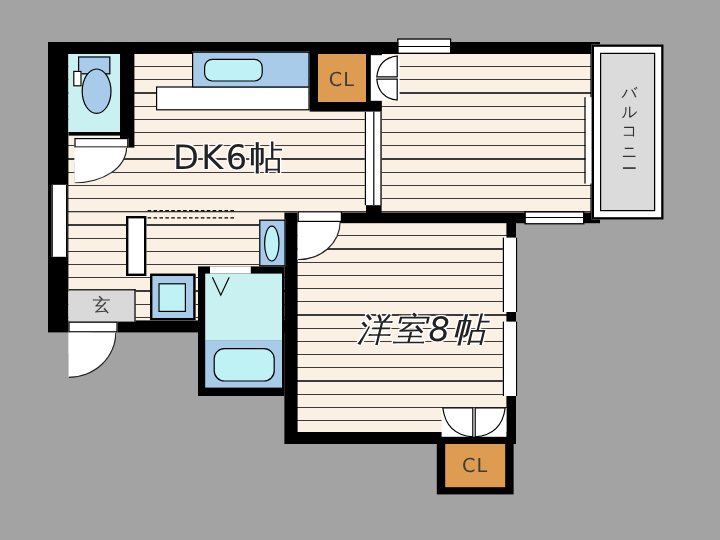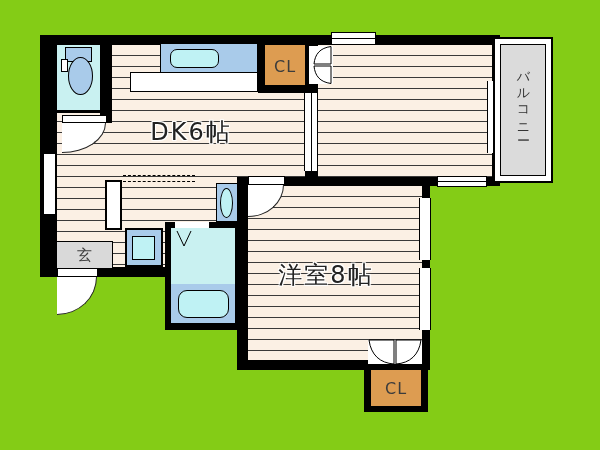--- a/index.html
+++ b/index.html
@@ -1,16 +1,16 @@
 <!DOCTYPE html>
 <html><head>
 <meta charset="utf-8">
 <style>
   html,body{margin:0;padding:0;background:#fff;}
-  #plan{position:relative;width:600px;height:450px;background:#84cc16;overflow:hidden;
+  #plan{position:relative;width:600px;height:450px;background:#a3a3a3;overflow:hidden;
         font-family:"DejaVu Sans",sans-serif;}
   .abs{position:absolute;box-sizing:border-box;}
   .wall{background:#000;}
   .floor{background:repeating-linear-gradient(180deg,#fbf0e4 0px,#fbf0e4 10px,#3a3a3a 10px,#3a3a3a 11px);}
   .cyan{background:#c9f1f1;}
   .blue{background:#a9cbea;}
   .sinkc{background:#bff2f4;}
   .white{background:#fff;}
   .orange{background:#dd9c51;}
   .gray{background:#d9d9d9;}
@@ -18,21 +18,21 @@
   .bd2{border:2px solid #000;}
   .door-leaf{background:#fff;border:1px solid #000;}
   .door-arc{background:#fff;border-right:1px solid #222;border-bottom:1px solid #222;
             border-bottom-right-radius:100% 100%;}
   .win-v{background:#fff;border-left:1px solid #000;border-right:1px solid #000;}
   .win-h{background:#fff;border:1px solid #000;}
   .dashed{border-top:1px dashed #000;border-bottom:1px dashed #000;}
   .slide{background:#fff;border-left:1px solid #000;border-right:1px solid #000;}
   .slide:after{content:"";position:absolute;left:50%;top:0;bottom:0;width:1px;background:#000;}
   .rlabel{position:absolute;transform:translate(-50%,-50%);white-space:nowrap;color:#222;
-          letter-spacing:2px;font-size:24px;
+          letter-spacing:2px;font-size:28px;
           text-shadow:-1px -1px 0 #fff,1px -1px 0 #fff,-1px 1px 0 #fff,1px 1px 0 #fff,0 0 3px #fff;}
   .slabel{position:absolute;transform:translate(-50%,-50%);white-space:nowrap;color:#3c3c3c;
           font-size:16px;letter-spacing:1px;}
   .vlabel{position:absolute;writing-mode:vertical-rl;text-orientation:mixed;color:#333;
           font-size:13px;letter-spacing:3px;transform:translate(-50%,0);}
 </style>
 </head>
 <body>
 
 <div id="plan">
@@ -107,15 +107,15 @@
   <svg class="abs" style="left:368px;top:339px;" width="54" height="26" viewBox="0 0 54 26">
     <path d="M1,1 L26,1 L26,25 C12,24 3,16 1,1 Z" fill="#fff" stroke="#000" stroke-width="1"></path>
     <path d="M53,1 L28,1 L28,25 C42,24 51,16 53,1 Z" fill="#fff" stroke="#000" stroke-width="1"></path>
   </svg>
 
   <div class="abs white bd2" style="left:493px;top:37px;width:60px;height:146px;border-width:2px;border-color:#000;border-style:solid;"></div>
   <div class="abs bd" style="left:500px;top:44px;width:46px;height:132px;background:#dbdbdb;"></div>
   <div class="vlabel" style="left:523px;top:62px;">バルコニー</div>
 
   <div class="rlabel" style="left:191px;top:132px;">DK6帖</div>
-  <div class="rlabel" style="left:326px;top:275px;">洋室8帖</div>
+  <div class="rlabel" style="left:352px;top:275px;font-style:italic;">洋室8帖</div>
 
 </div>
 
 </body></html>

